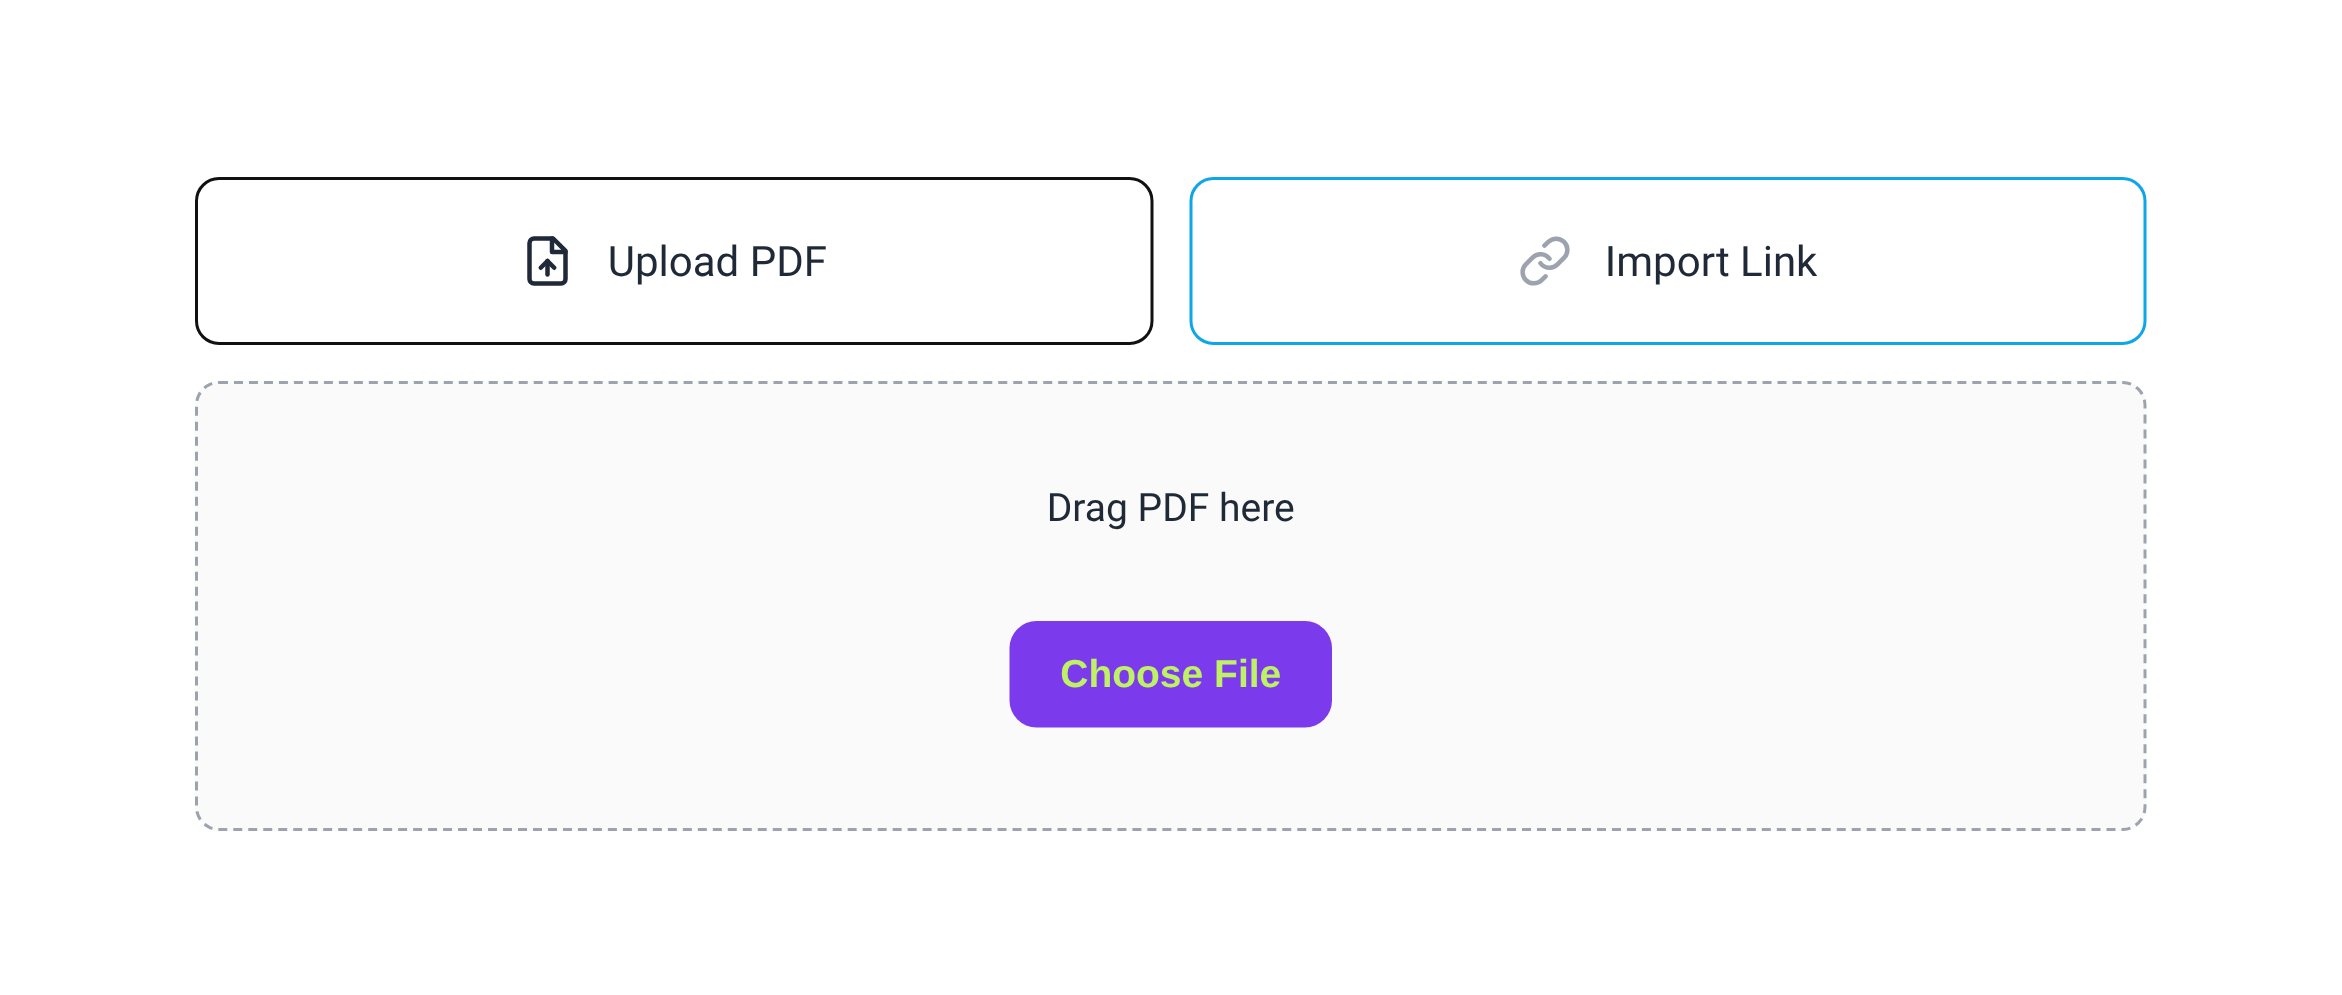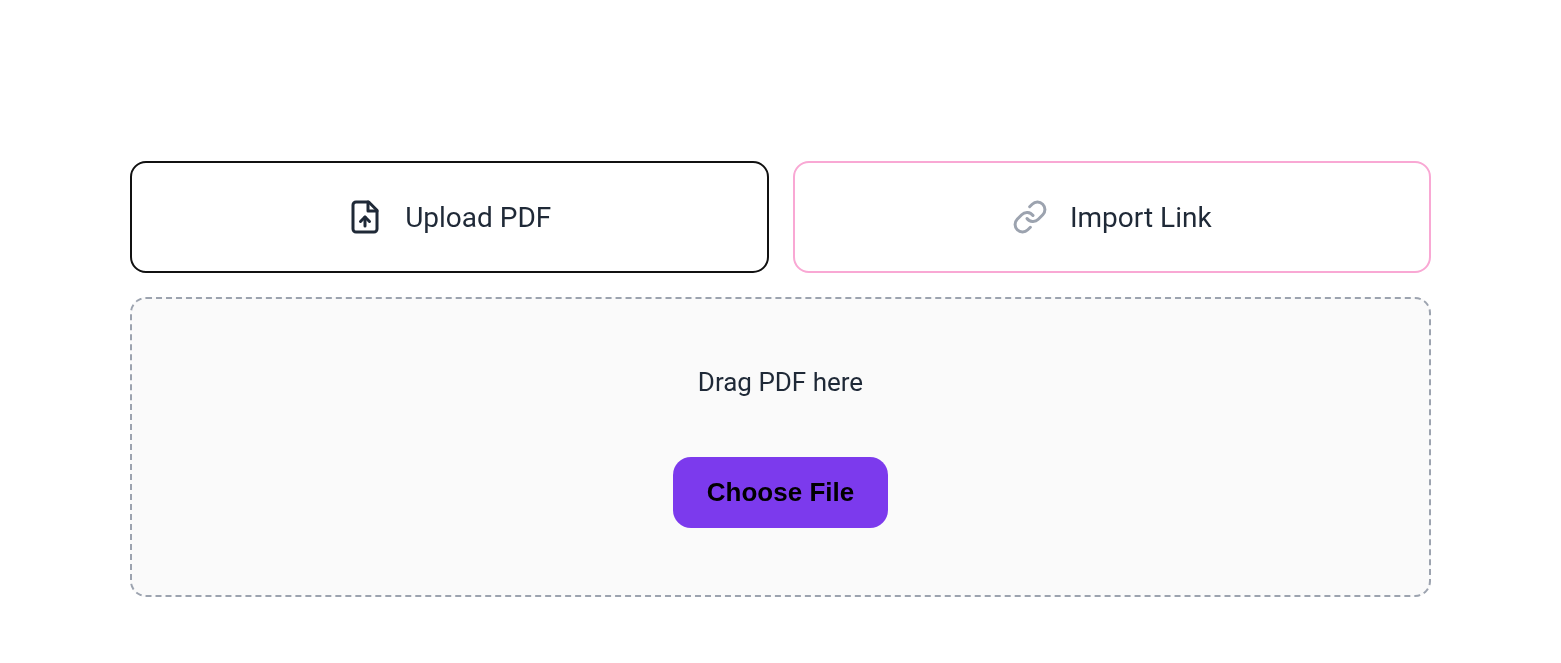--- a/index.html
+++ b/index.html
@@ -9,40 +9,39 @@
     }
     body {
       font-family: -apple-system, BlinkMacSystemFont, "Segoe UI", Roboto, Helvetica, Arial, sans-serif;
       background: #ffffff;
       width: 1561px;
       height: 663px;
       padding: 118px 130px 0 130px;
     }
     .container {
       width: 100%;
-      margin-top: 43px;
     }
     .tabs {
       display: flex;
       gap: 24px;
       margin-bottom: 24px;
     }
     .tab {
       flex: 1;
       display: flex;
       align-items: center;
       justify-content: center;
       gap: 22px;
       height: 112px;
       border-radius: 16px;
       background: #ffffff;
       cursor: pointer;
       font-size: 28px;
       color: #1f2937;
-      border: 2px solid #f9a8d4;
+      border: 2px solid #0ea5e9;
     }
     .tab.active {
       border: 2px solid #111111;
     }
     .tab .icon {
       display: flex;
       align-items: center;
       justify-content: center;
     }
     .tab .icon svg {
@@ -66,21 +65,21 @@
       align-items: center;
       justify-content: center;
       gap: 60px;
     }
     .dropzone-text {
       font-size: 26px;
       color: #1f2937;
     }
     .choose-file-button {
       background: #7c3aed;
-      color: #000000;
+      color: #bef264;
       border: none;
       border-radius: 18px;
       padding: 20px 34px;
       font-size: 26px;
       font-weight: 600;
       cursor: pointer;
     }
   </style>
 </head>
 <body>

